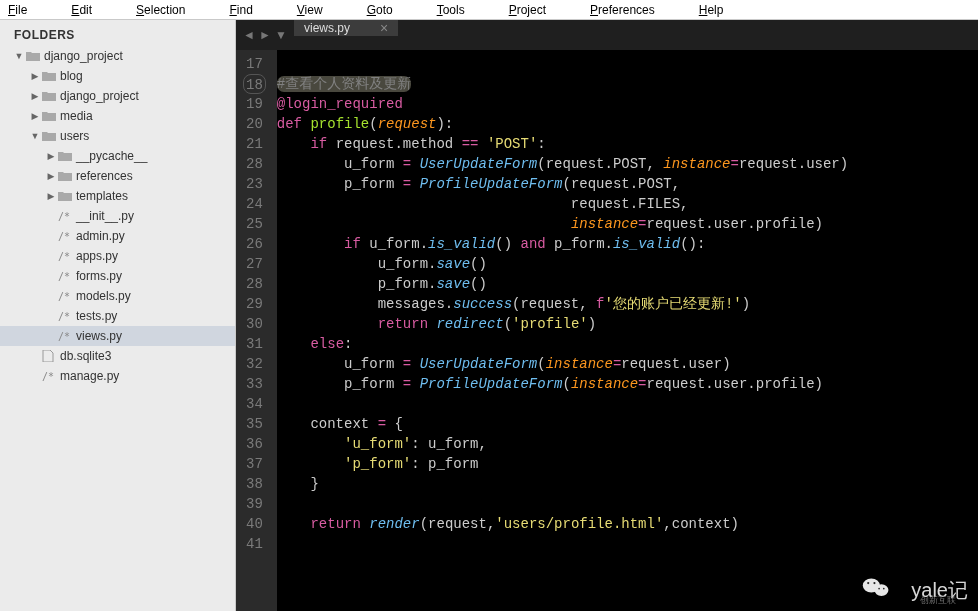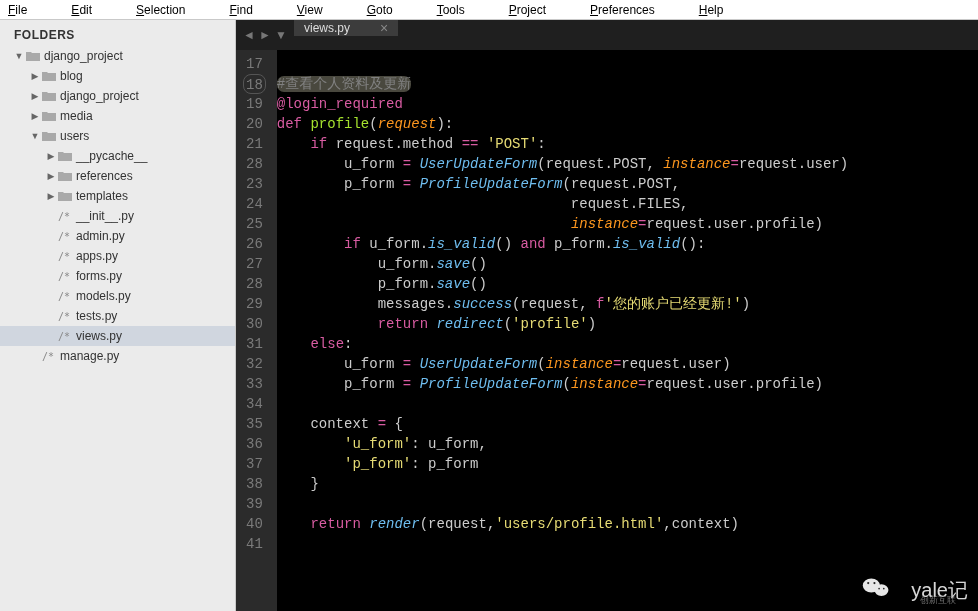--- a/index.html
+++ b/index.html
@@ -269,20 +269,29 @@
         </div>
         <div class="tree-row indent-3">
           <span class="arrow"></span>
           <span class="py-icon">/*</span>
           <span>tests.py</span>
         </div>
         <div class="tree-row indent-3 selected">
           <span class="arrow"></span>
           <span class="py-icon">/*</span>
           <span>views.py</span>
+        </div>
+        <div class="tree-row indent-2">
+          <span class="arrow"></span>
+          <span class="file-icon">
+            <svg width="12" height="12">
+              <path d="M1 0h7l3 3v9H1z" fill="none" stroke="#999"></path>
+            </svg>
+          </span>
+          <span>db.sqlite3</span>
         </div>
         <div class="tree-row indent-2">
           <span class="arrow"></span>
           <span class="py-icon">/*</span>
           <span>manage.py</span>
         </div>
       </div>
   </div>
 
   <div class="editor">

